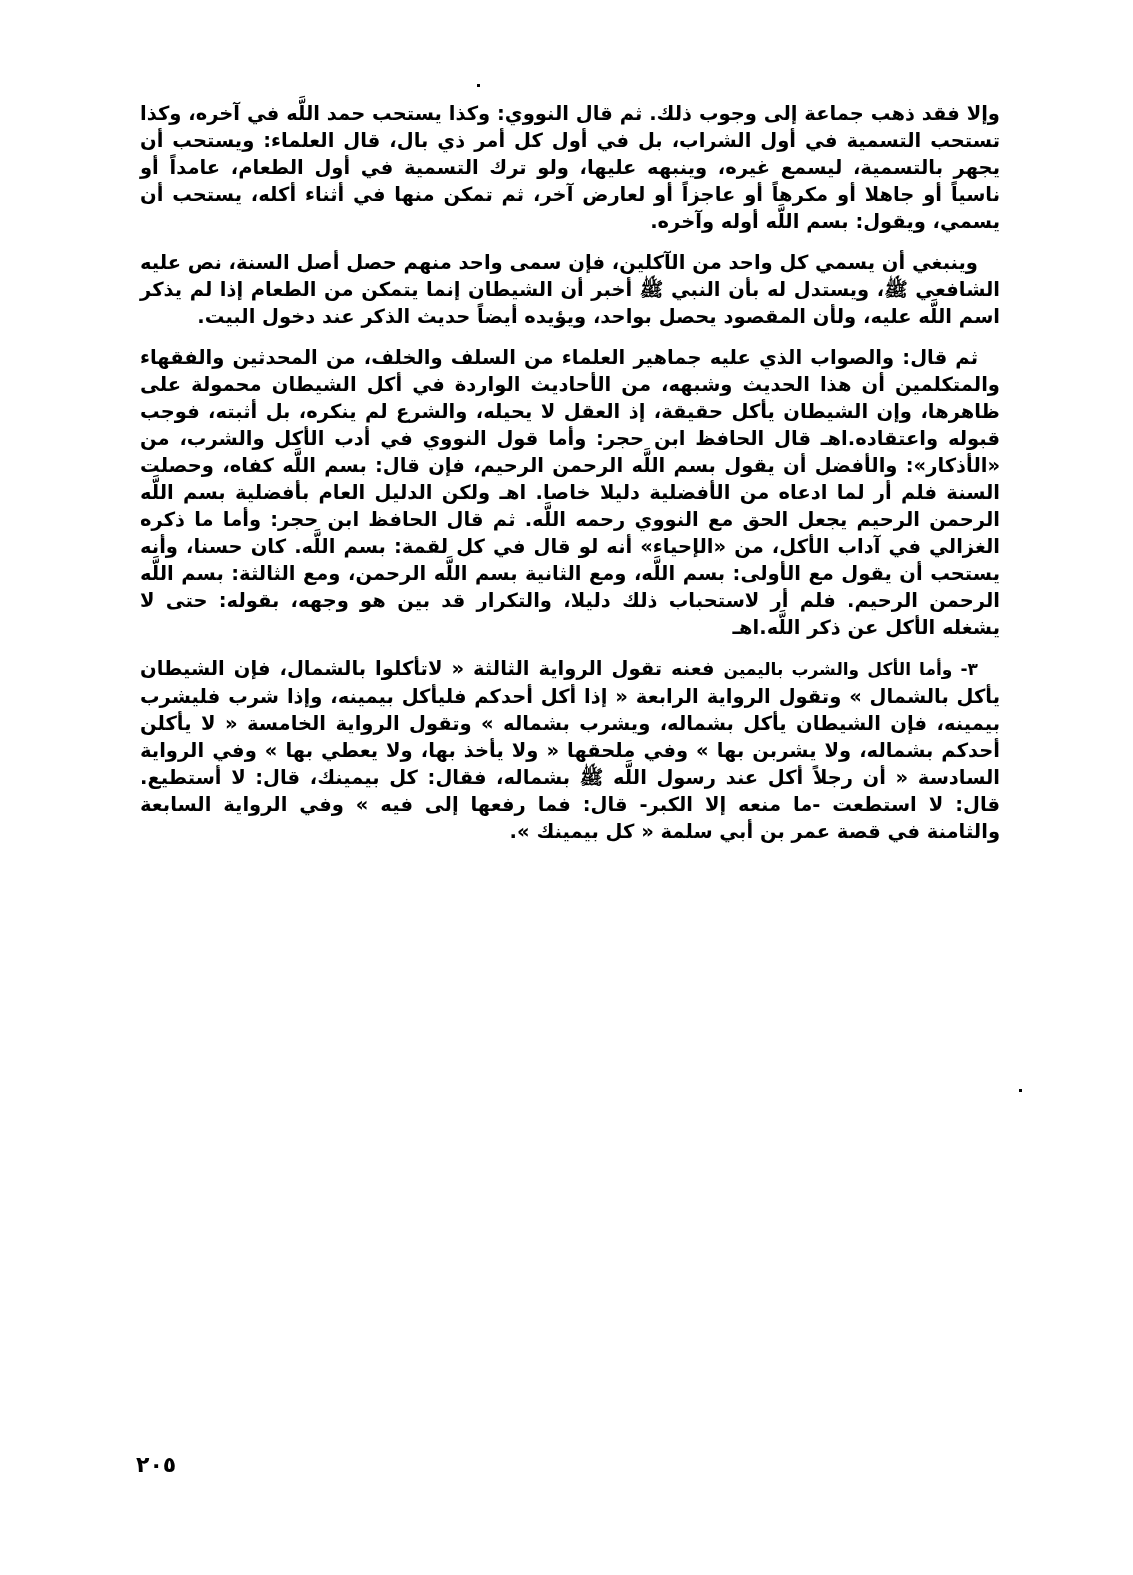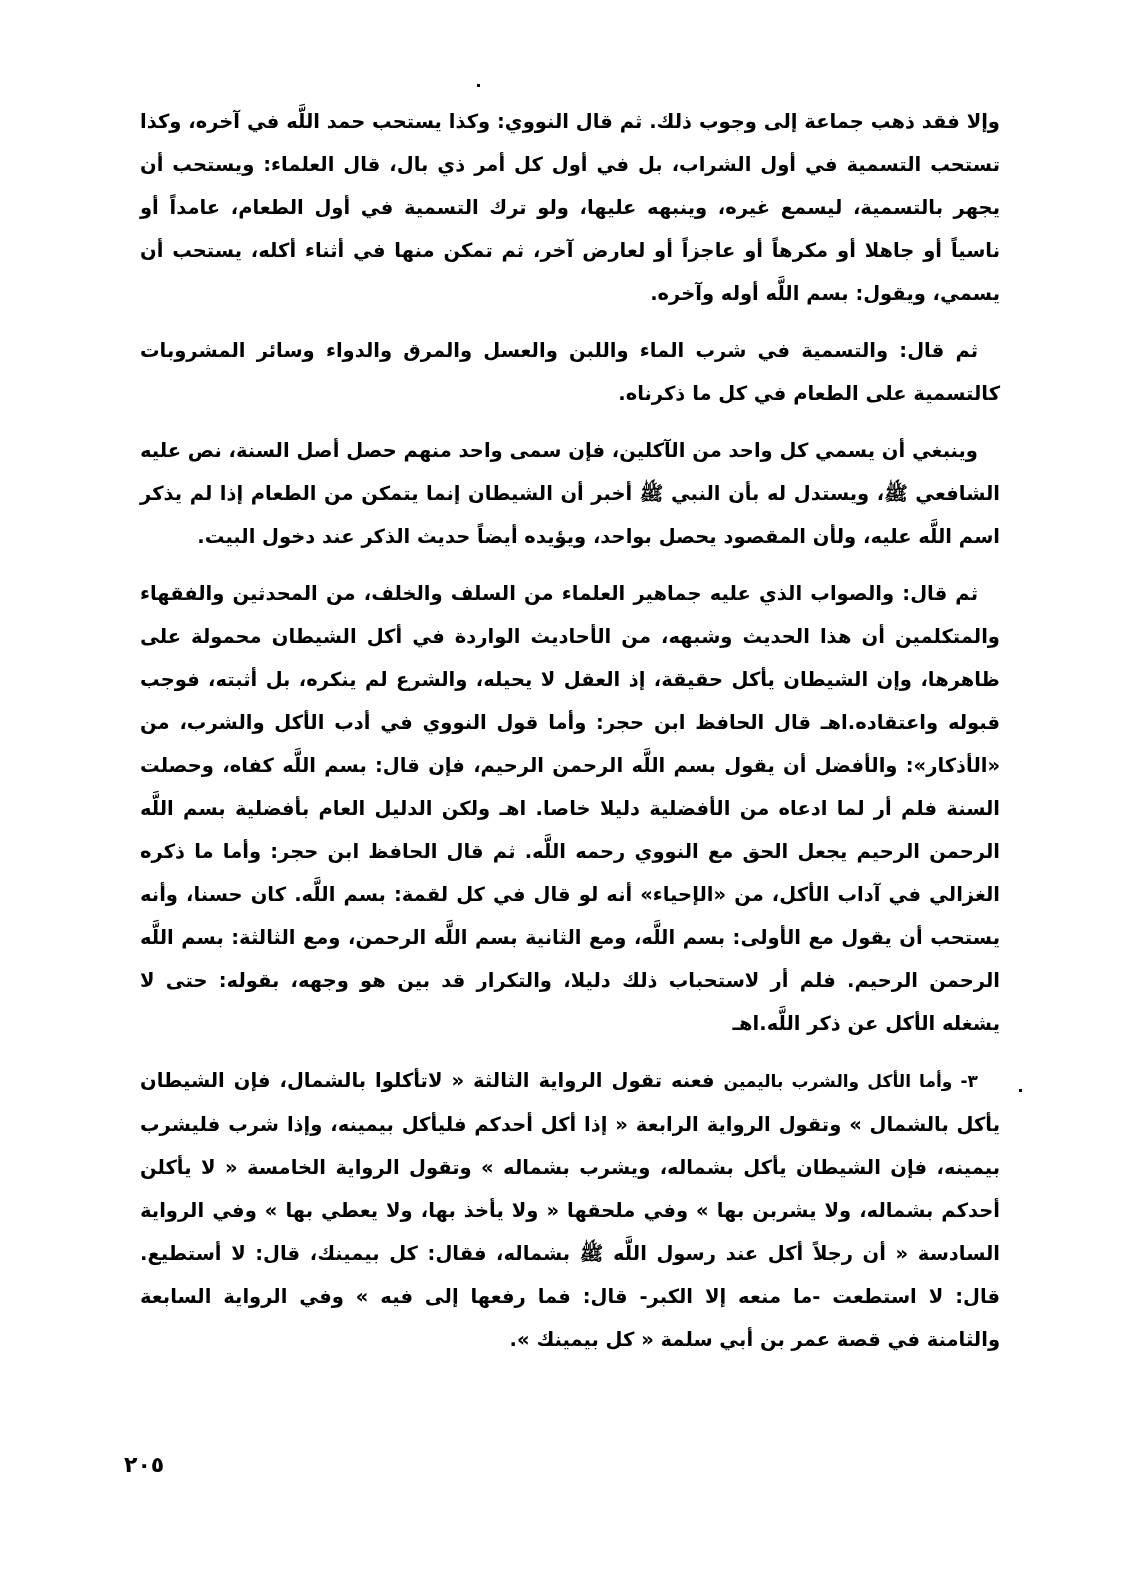--- a/index.html
+++ b/index.html
@@ -17,61 +17,60 @@
     }
     .page {
       position: absolute;
       left: 140px;
       top: 100px;
       width: 860px;
       direction: rtl;
       text-align: justify;
       text-align-last: right;
       font-size: 19.5px;
-      line-height: 43px;
+      line-height: 27px;
       font-weight: bold;
       letter-spacing: -0.3px;
     }
     .para {
       margin: 0 0 14px 0;
     }
     .indent {
       text-indent: 22px;
     }
     .indent-deep {
       text-indent: 140px;
     }
     .heading-inline {
       font-weight: bold;
       font-size: 17px;
     }
     .page-number {
       position: absolute;
-      left: 124px;
+      left: 136px;
       top: 1452px;
       font-size: 22px;
       font-weight: bold;
       direction: rtl;
       font-family: "DejaVu Sans", sans-serif;
     }
     .scan-speck {
       position: absolute;
       width: 3px;
       height: 3px;
       background: #000;
     }
     .speck-top { left: 477px; top: 84px; }
     .speck-margin { left: 1019px; top: 1089px; }
   </style>
 </head>
 <body>
 
 <div class="page">
   <p class="para">وإلا فقد ذهب جماعة إلى وجوب ذلك. ثم قال النووي: وكذا يستحب حمد اللَّه في آخره، وكذا تستحب التسمية في أول الشراب، بل في أول كل أمر ذي بال، قال العلماء: ويستحب أن يجهر بالتسمية، ليسمع غيره، وينبهه عليها، ولو ترك التسمية في أول الطعام، عامداً أو ناسياً أو جاهلا أو مكرهاً أو عاجزاً أو لعارض آخر، ثم تمكن منها في أثناء أكله، يستحب أن يسمي، ويقول: بسم اللَّه أوله وآخره.</p>
-  <p class="para indent">ثم قال: والتسمية في شرب الماء واللبن والعسل والمرق والدواء وسائر المشروبات كالتسمية على الطعام في كل ما ذكرناه.</p>
   <p class="para indent">وينبغي أن يسمي كل واحد من الآكلين، فإن سمى واحد منهم حصل أصل السنة، نص عليه الشافعي ﷺ، ويستدل له بأن النبي ﷺ أخبر أن الشيطان إنما يتمكن من الطعام إذا لم يذكر اسم اللَّه عليه، ولأن المقصود يحصل بواحد، ويؤيده أيضاً حديث الذكر عند دخول البيت.</p>
   <p class="para indent">ثم قال: والصواب الذي عليه جماهير العلماء من السلف والخلف، من المحدثين والفقهاء والمتكلمين أن هذا الحديث وشبهه، من الأحاديث الواردة في أكل الشيطان محمولة على ظاهرها، وإن الشيطان يأكل حقيقة، إذ العقل لا يحيله، والشرع لم ينكره، بل أثبته، فوجب قبوله واعتقاده.اهـ قال الحافظ ابن حجر: وأما قول النووي في أدب الأكل والشرب، من «الأذكار»: والأفضل أن يقول بسم اللَّه الرحمن الرحيم، فإن قال: بسم اللَّه كفاه، وحصلت السنة فلم أر لما ادعاه من الأفضلية دليلا خاصا. اهـ ولكن الدليل العام بأفضلية بسم اللَّه الرحمن الرحيم يجعل الحق مع النووي رحمه اللَّه. ثم قال الحافظ ابن حجر: وأما ما ذكره الغزالي في آداب الأكل، من «الإحياء» أنه لو قال في كل لقمة: بسم اللَّه. كان حسنا، وأنه يستحب أن يقول مع الأولى: بسم اللَّه، ومع الثانية بسم اللَّه الرحمن، ومع الثالثة: بسم اللَّه الرحمن الرحيم. فلم أر لاستحباب ذلك دليلا، والتكرار قد بين هو وجهه، بقوله: حتى لا يشغله الأكل عن ذكر اللَّه.اهـ</p>
   <p class="para indent"><span class="heading-inline">٣- وأما الأكل والشرب باليمين</span><span> فعنه تقول الرواية الثالثة « لاتأكلوا بالشمال، فإن الشيطان يأكل بالشمال » وتقول الرواية الرابعة « إذا أكل أحدكم فليأكل بيمينه، وإذا شرب فليشرب بيمينه، فإن الشيطان يأكل بشماله، ويشرب بشماله » وتقول الرواية الخامسة « لا يأكلن أحدكم بشماله، ولا يشربن بها » وفي ملحقها « ولا يأخذ بها، ولا يعطي بها » وفي الرواية السادسة « أن رجلاً أكل عند رسول اللَّه ﷺ بشماله، فقال: كل بيمينك، قال: لا أستطيع. قال: لا استطعت -ما منعه إلا الكبر- قال: فما رفعها إلى فيه » وفي الرواية السابعة والثامنة في قصة عمر بن أبي سلمة « كل بيمينك ».</span></p>
 </div>
 
 <div class="page-number">٢٠٥</div>
 
 <div class="scan-speck speck-top"></div>
 <div class="scan-speck speck-margin"></div>
 

